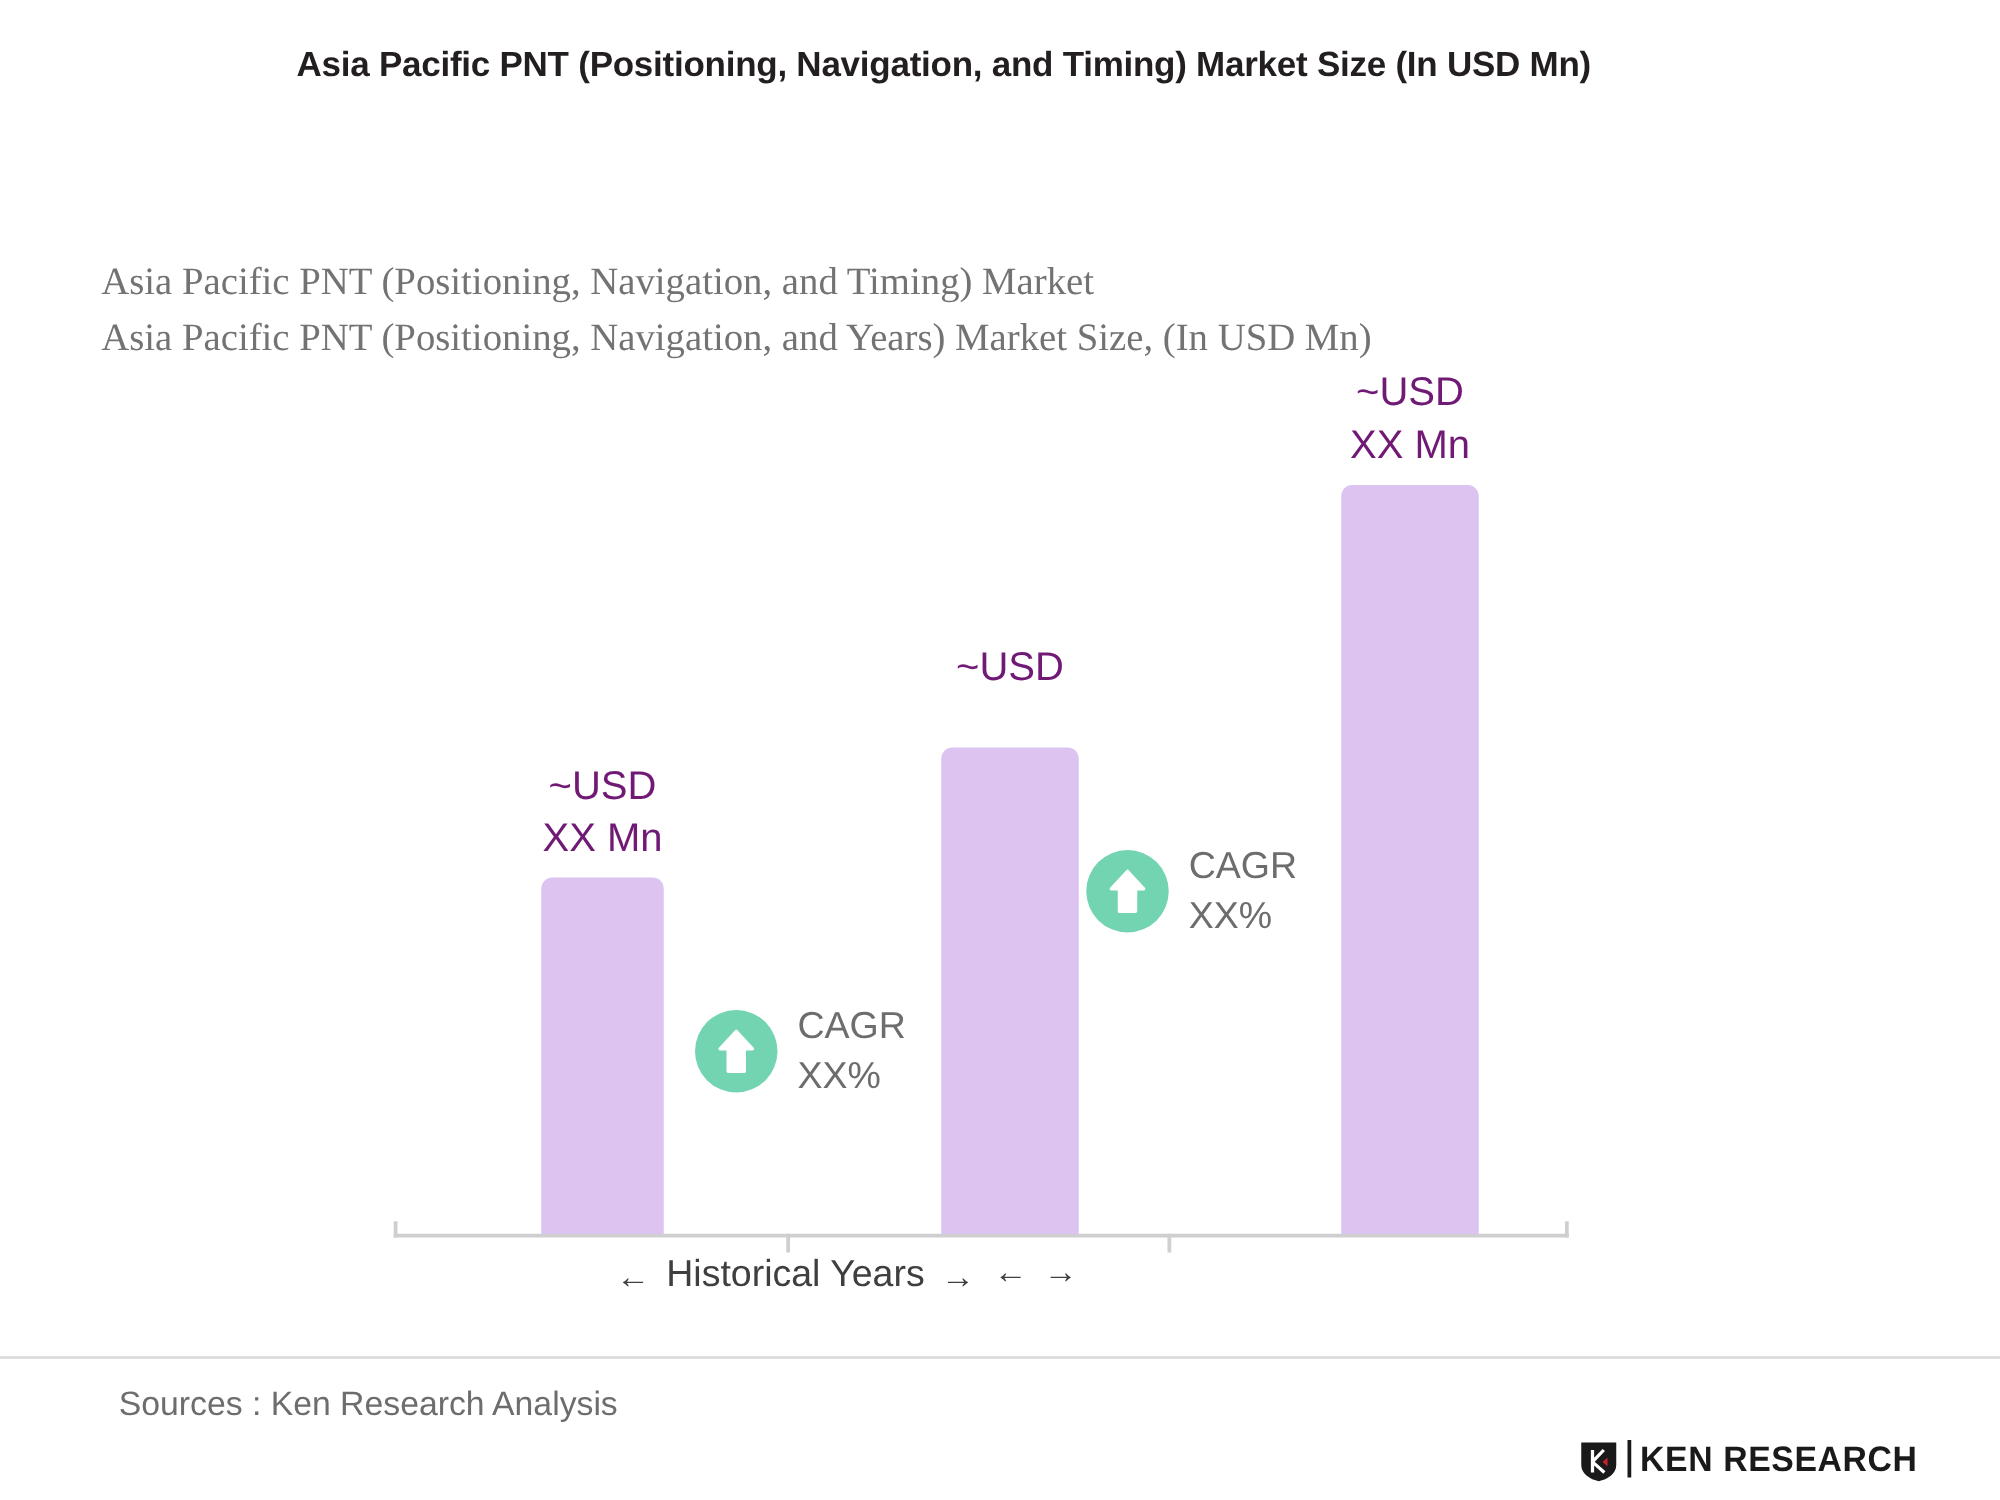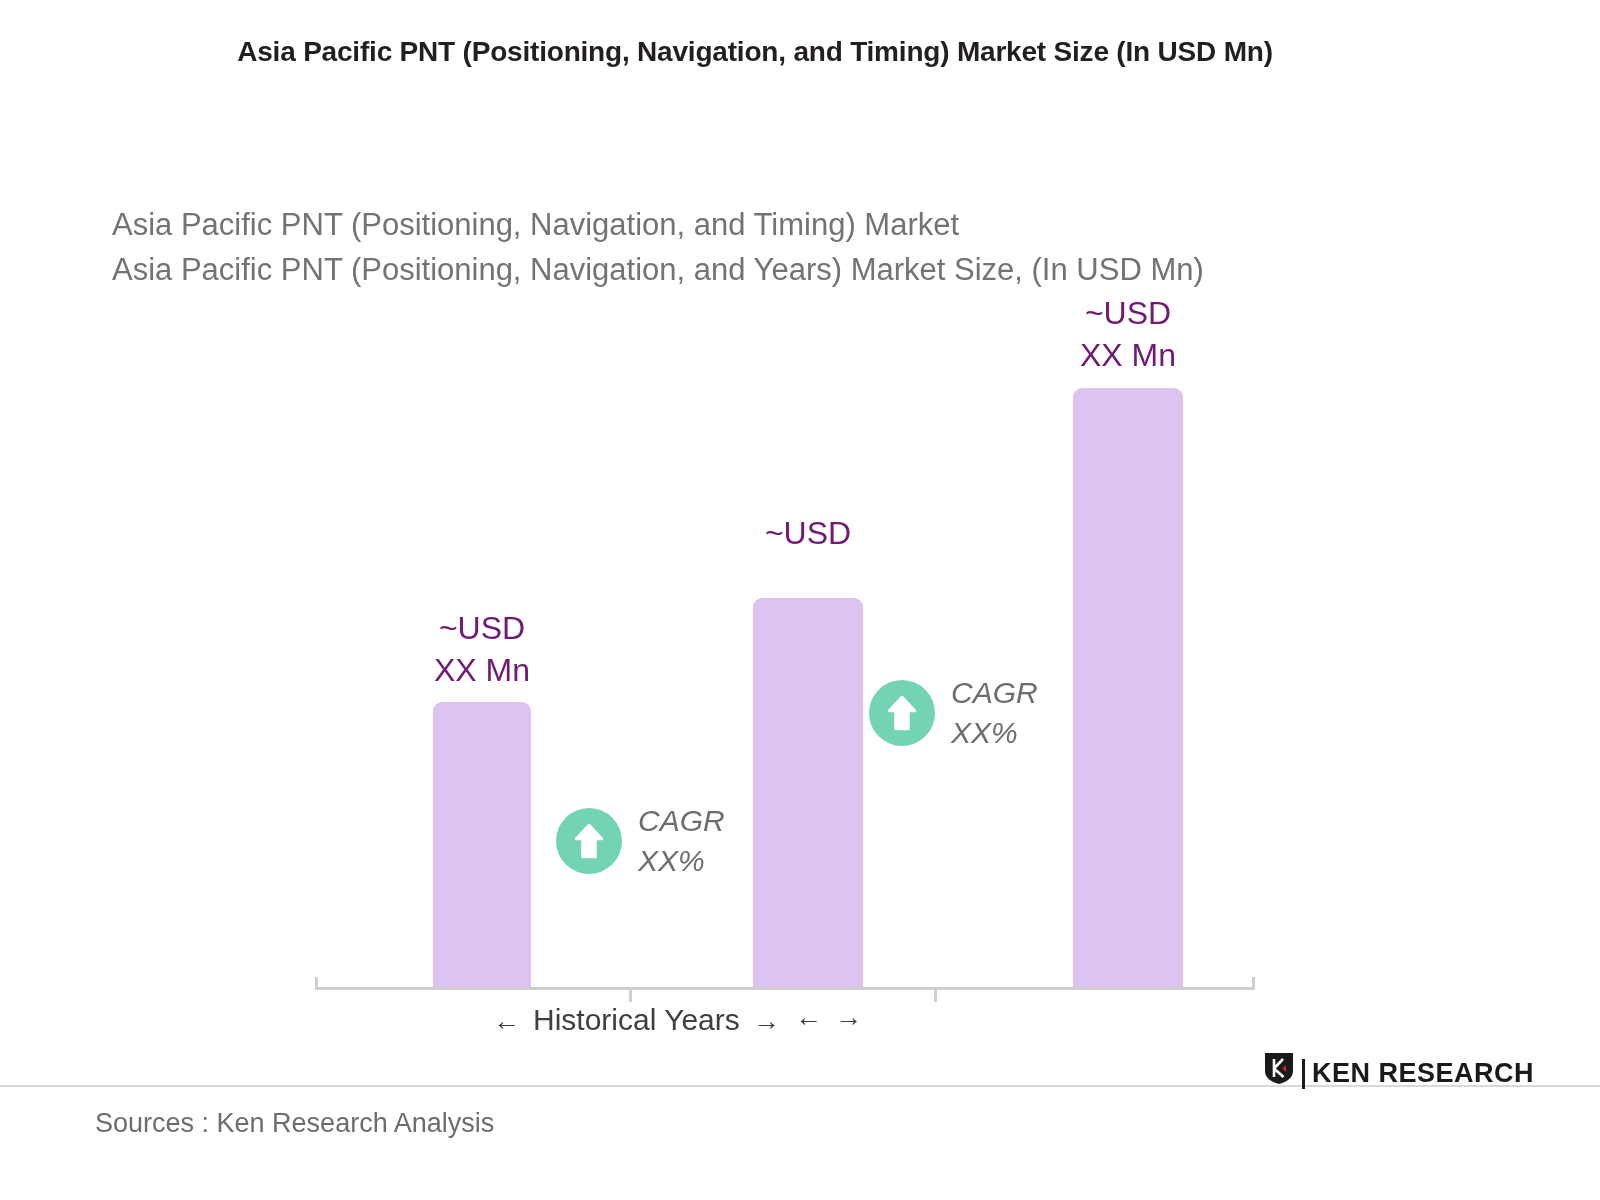--- a/index.html
+++ b/index.html
@@ -24,26 +24,27 @@
     width: 1320px;
     font-size: 28px;
     line-height: 1.13;
     font-weight: bold;
     color: #231f20;
     letter-spacing: -0.2px;
     text-align: center;
   }
   #chart-subtitle {
     position: absolute;
-    left: 112px;
+    left: 81px;
     top: 203px;
     width: 1400px;
     font-size: 31px;
     line-height: 1.45;
     color: #737373;
+    font-family: Liberation Serif, serif;
   }
   #chart-subtitle .sub-line { display: block; white-space: nowrap; }
 
   
   #plot-area {
     position: absolute;
     left: 0;
     top: 0;
     width: 1600px;
     height: 1070px;
@@ -63,21 +64,20 @@
     text-align: center;
     white-space: nowrap;
   }
 
   
   .cagr-group {
     position: absolute;
     display: flex;
     align-items: center;
     gap: 16px;
-    font-style: italic;
   }
   .cagr-circle {
     width: 66px;
     height: 66px;
     border-radius: 50%;
     background: #72d4b0;
     flex: 0 0 auto;
     position: relative;
   }
   .cagr-circle svg {
@@ -143,23 +143,23 @@
     position: absolute;
     left: 95px;
     top: 1108px;
     font-size: 27px;
     color: #6d6d6d;
     white-space: nowrap;
   }
   #brand-logo {
     position: absolute;
     left: 1263px;
-    top: 1053px;
+    top: 1152px;
     display: flex;
-    align-items: flex-end;
+    align-items: flex-start;
     gap: 7px;
     height: 36px;
   }
   #brand-wordmark {
     font-size: 27px;
     font-weight: bold;
     letter-spacing: 0.5px;
     color: #1a1a1a;
     font-family: "Liberation Sans", sans-serif;
     transform: scaleY(1.05);

